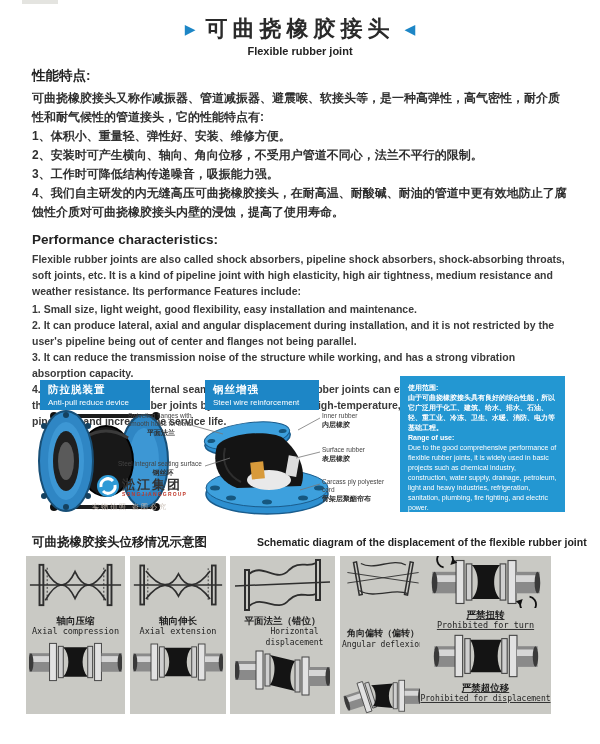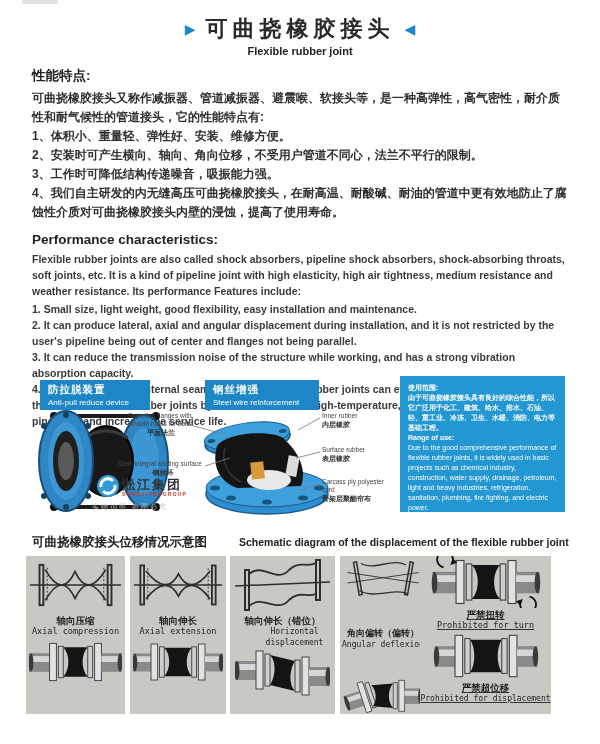--- a/index.html
+++ b/index.html
@@ -29,21 +29,21 @@
   #range-box .rb{font-size:7px;font-weight:bold;line-height:10px;}
   #range-box .rbe{font-size:7px;line-height:10px;}
   .callout{position:absolute;font-size:6.5px;color:#444;line-height:8px;}
   .callout .zh{font-size:7px;font-weight:bold;color:#2e2e2e;margin-top:1px;}
   .wm-brand{position:absolute;left:122px;top:104px;}
   .wm-brand .b1{font-size:13px;font-weight:bold;color:#333;letter-spacing:2px;line-height:13px;}
   .wm-brand .b2{font-size:5px;font-weight:bold;color:#c0392b;letter-spacing:1.2px;}
   .wm-notice{position:absolute;left:92px;top:128px;font-size:7px;color:#c3b8ae;letter-spacing:2px;}
   
   #band-bot{position:absolute;left:0;top:528px;width:600px;height:216px;}
-  .bot-head{display:flex;align-items:baseline;gap:4px;margin:6px 0 0 32px;}
+  .bot-head{display:flex;align-items:baseline;gap:22px;margin:6px 0 0 32px;}
   .bot-head .hz{font-size:12.5px;font-weight:bold;color:#222;}
   .bot-head .he{font-size:10.5px;font-weight:bold;color:#222;padding-left:28px;}
   .panel{position:absolute;top:28px;height:158px;background:#c9c9c4;box-sizing:border-box;
          display:flex;flex-direction:column;align-items:center;}
   .panel .lbl{text-align:center;line-height:11px;margin-top:1px;}
   .panel .lz{font-size:9.5px;font-weight:bold;color:#1e1e1e;font-family:"DejaVu Serif",serif;}
   .panel .le{font-size:8.5px;color:#1e1e1e;font-family:"DejaVu Sans Mono",monospace;}
   svg{display:block;}
 </style>
 </head>
@@ -252,21 +252,21 @@
 
     <div class="panel" style="left:230px;width:105px;">
       <svg width="101" height="58" viewBox="0 0 99 58">
         <line x1="2" y1="30" x2="97" y2="26" stroke="#2e2e2e" stroke-width="1.5"></line>
         <rect x="12" y="14" width="4" height="40" fill="none" stroke="#2e2e2e" stroke-width="2"></rect>
         <rect x="83" y="4" width="4" height="40" fill="none" stroke="#2e2e2e" stroke-width="2"></rect>
         <path d="M16,18 C30,6 44,28 56,14 C66,4 74,12 83,7" stroke="#2e2e2e" stroke-width="1.8" fill="none"></path>
         <path d="M16,50 C30,38 44,58 56,44 C66,34 74,42 83,38" stroke="#2e2e2e" stroke-width="1.8" fill="none"></path>
       </svg>
       <div class="lbl">
-        <div class="lz">轴向伸长（错位）</div>
+        <div class="lz">平面法兰（错位）</div>
         <div class="le" style="font-size:8px;padding-left:24px;">Horizontal displacement</div>
       </div>
       <svg width="95" height="50" viewBox="0 0 95 46">
         <g transform="translate(0,-3)">
           <rect x="0" y="14" width="21" height="19" fill="#8a8a8a"></rect>
             <rect x="0" y="17" width="21" height="6" fill="#d6d6d6"></rect>
           <ellipse cx="2" cy="23.5" rx="2.5" ry="9.5" fill="#3a3a3a"></ellipse>
           <rect x="21" y="4" width="7" height="38" fill="#e2e2e2" stroke="#444"></rect>
             <rect x="30" y="7" width="5" height="32" fill="#cfcfcf" stroke="#444"></rect>
         </g>

